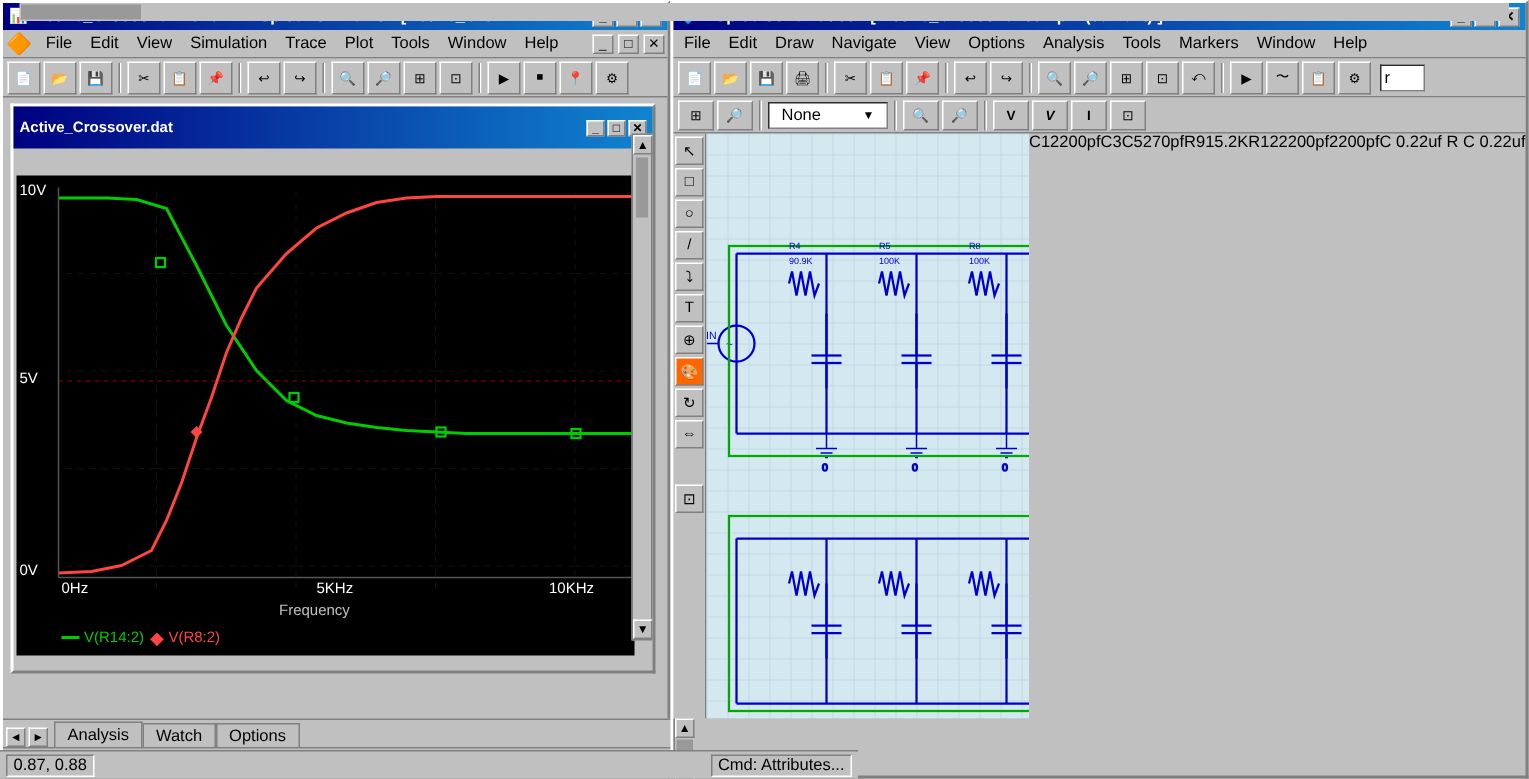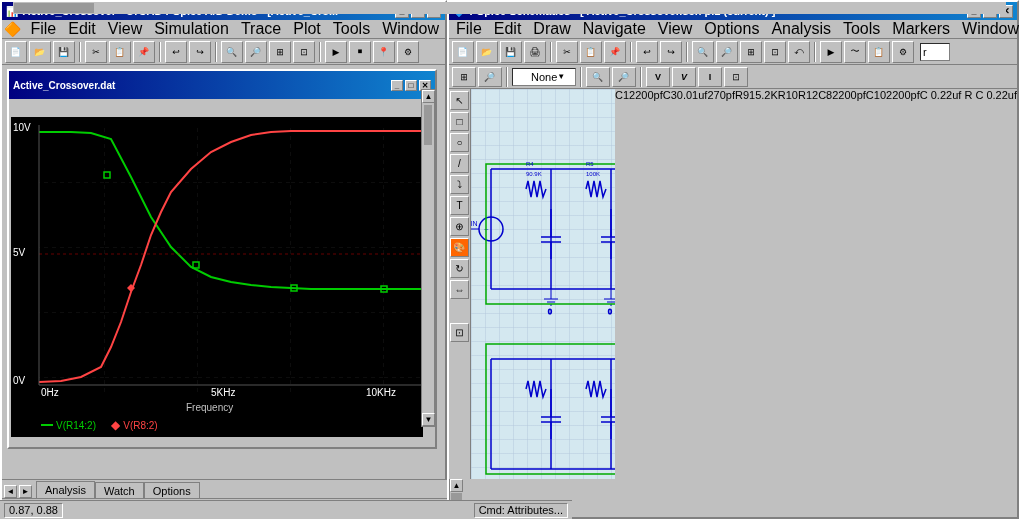--- a/index.html
+++ b/index.html
@@ -34,21 +34,21 @@
       background: #c0c0c0;
       display: flex;
       align-items: center;
       height: 19px;
       border-bottom: 1px solid #808080;
       padding: 0 2px;
       gap: 2px;
     }
     .menu-item {
       padding: 2px 5px;
-      font-size: 16px;
+      font-size: 11px;
       cursor: pointer;
       white-space: nowrap;
     }
 
     
     .left-panel {
       position: absolute;
       left: 0; top: 0;
       width: 447px;
       height: 519px;
@@ -320,21 +320,21 @@
 
         <line x1="28" y1="137" x2="28" y2="137" stroke="none"></line>
 
         <polygon points="120,175 124,171 120,167 116,171" fill="#ff4444"></polygon>
 
         <line x1="28" y1="8" x2="28" y2="268" stroke="#555" stroke-width="1"></line>
 
         <line x1="28" y1="268" x2="410" y2="268" stroke="#555" stroke-width="1"></line>
       </svg>
 
-      <div style="position:absolute; bottom:5px; left:30px; display:flex; gap:15px;">
+      <div style="position:absolute; bottom:5px; left:30px; display:flex; gap:4px;">
         <div class="legend-item">
           <div style="width:12px;height:2px;background:#00cc00;"></div>
           <span style="color:#00cc00;">V(R14:2)</span>
         </div>
         <div class="legend-item">
           <span style="color:#ff4444; font-size:12px;">◆</span>
           <span style="color:#ff4444;">V(R8:2)</span>
         </div>
       </div>
     </div>
@@ -438,21 +438,21 @@
     <div class="tb-btn">⚙</div>
 
     <div style="border:1px inset #808080; background:white; width:30px; height:18px; display:flex; align-items:center; padding:0 2px; font-size:11px; margin-left:4px;">r</div>
   </div>
 
   <div class="toolbar" style="height:24px;">
     <div class="tb-btn" style="width:24px;height:20px;">⊞</div>
     <div class="tb-btn" style="width:24px;height:20px;">🔎</div>
     <div class="tb-sep"></div>
 
-    <div style="border:1px inset #808080; background:white; width:64px; height:18px; display:flex; align-items:center; padding:0 18px; font-size:11px; cursor:pointer;">
+    <div style="border:1px inset #808080; background:white; width:80px; height:18px; display:flex; align-items:center; padding:0 8px; font-size:11px; cursor:pointer;">
       <span>None</span>
       <span style="margin-left:auto; font-size:8px;">▼</span>
     </div>
     <div class="tb-sep"></div>
     <div class="tb-btn" style="width:24px;height:20px;">🔍</div>
     <div class="tb-btn" style="width:24px;height:20px;">🔎</div>
     <div class="tb-sep"></div>
     <div class="tb-btn" style="width:24px;height:20px; font-weight:bold;">V</div>
     <div class="tb-btn" style="width:24px;height:20px; font-weight:bold; font-style:italic;">V</div>
     <div class="tb-btn" style="width:24px;height:20px; font-weight:bold;">I</div>
@@ -623,30 +623,27 @@
         <text x="115" y="87" fill="#0000cc" font-size="6">100K</text>
         <text x="175" y="77" fill="#0000cc" font-size="6">R8</text>
         <text x="175" y="87" fill="#0000cc" font-size="6">100K</text>
         <text x="235" y="77" fill="#0000cc" font-size="6">R14</text>
         <text x="235" y="87" fill="#0000cc" font-size="6">220K</text>
         </svg>
       </div>
         <text x="67" y="150" fill="#0000cc" font-size="6">C1</text>
         <text x="67" y="158" fill="#0000cc" font-size="6">2200pf</text>
         <text x="127" y="150" fill="#0000cc" font-size="6">C3</text>
-        <text x="127" y="158" fill="#0000cc" font-size="6">0.01uf</text>
+        <text x="187" y="150" fill="#0000cc" font-size="6">C5</text>
         <text x="187" y="158" fill="#0000cc" font-size="6">270pf</text>
 
         <text x="55" y="267" fill="#0000cc" font-size="6">R9</text>
         <text x="55" y="277" fill="#0000cc" font-size="6">15.2K</text>
-        <text x="115" y="267" fill="#0000cc" font-size="6">R10</text>
         <text x="175" y="267" fill="#0000cc" font-size="6">R12</text>
-        <text x="67" y="330" fill="#0000cc" font-size="6">C8</text>
         <text x="67" y="338" fill="#0000cc" font-size="6">2200pf</text>
-        <text x="127" y="330" fill="#0000cc" font-size="6">C10</text>
         <text x="127" y="338" fill="#0000cc" font-size="6">2200pf</text>
 
         <line x1="20" y1="200" x2="20" y2="270" stroke="#0000cc" stroke-width="1.5">
 
         
         <g stroke="#0000cc" fill="none" stroke-width="1">
           
           <line x1="460" y1="130" x2="460" y2="158">
           <line x1="450" y1="158" x2="470" y2="158">
           <line x1="450" y1="163" x2="470" y2="163">

